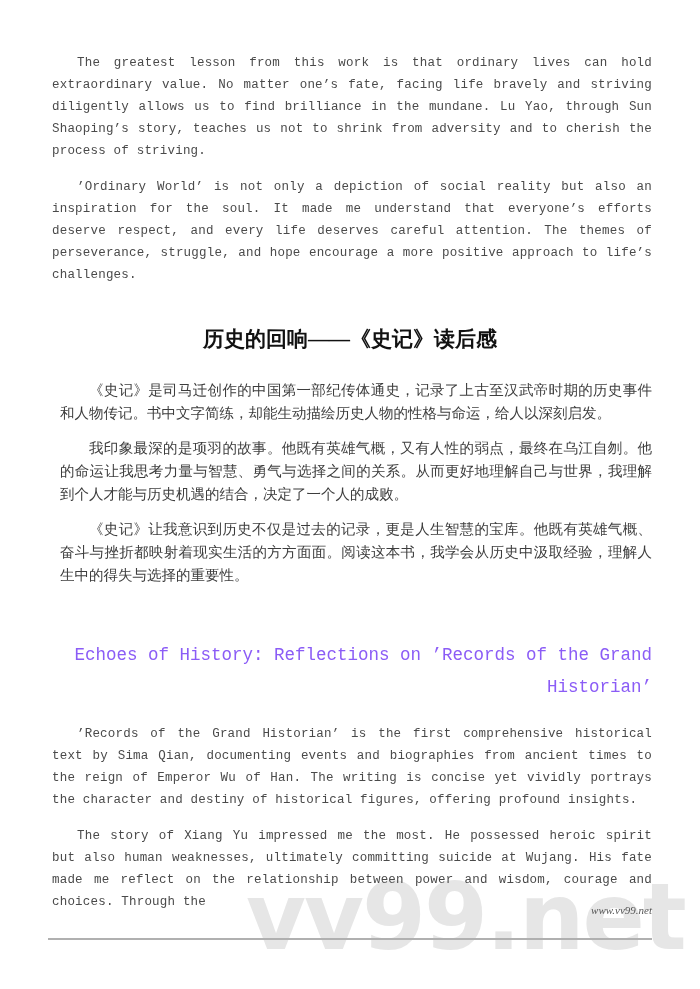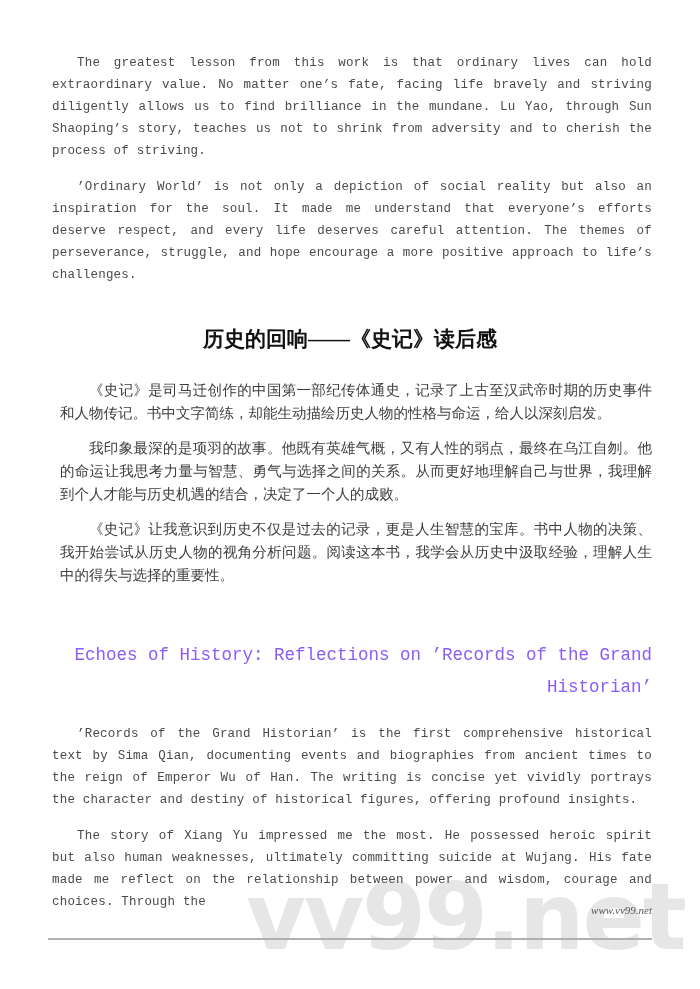--- a/index.html
+++ b/index.html
@@ -96,21 +96,21 @@
     <p class="para-en">The greatest lesson from this work is that ordinary lives can hold extraordinary value. No matter one’s fate, facing life bravely and striving diligently allows us to find brilliance in the mundane. Lu Yao, through Sun Shaoping’s story, teaches us not to shrink from adversity and to cherish the process of striving.</p>
 
     <p class="para-en">’Ordinary World’ is not only a depiction of social reality but also an inspiration for the soul. It made me understand that everyone’s efforts deserve respect, and every life deserves careful attention. The themes of perseverance, struggle, and hope encourage a more positive approach to life’s challenges.</p>
 
     <h1 class="title-zh">历史的回响——《史记》读后感</h1>
 
     <p class="para-zh">《史记》是司马迁创作的中国第一部纪传体通史，记录了上古至汉武帝时期的历史事件和人物传记。书中文字简练，却能生动描绘历史人物的性格与命运，给人以深刻启发。</p>
 
     <p class="para-zh">我印象最深的是项羽的故事。他既有英雄气概，又有人性的弱点，最终在乌江自刎。他的命运让我思考力量与智慧、勇气与选择之间的关系。从而更好地理解自己与世界，我理解到个人才能与历史机遇的结合，决定了一个人的成败。</p>
 
-    <p class="para-zh">《史记》让我意识到历史不仅是过去的记录，更是人生智慧的宝库。书中人物的决策、我开始尝试从历史人物的视角分析问题。阅读这本书，我学会从历史中汲取经验，理解人生中的得失与选择的重要性。</p>
+    <p class="para-zh">《史记》让我意识到历史不仅是过去的记录，更是人生智慧的宝库。他既有英雄气概、奋斗与挫折都映射着现实生活的方方面面。阅读这本书，我学会从历史中汲取经验，理解人生中的得失与选择的重要性。</p>
 
 
     <h2 class="title-en">Echoes of History: Reflections on ’Records of the Grand Historian’</h2>
 
     <p class="para-en">’Records of the Grand Historian’ is the first comprehensive historical text by Sima Qian, documenting events and biographies from ancient times to the reign of Emperor Wu of Han. The writing is concise yet vividly portrays the character and destiny of historical figures, offering profound insights.</p>
 
     <p class="para-en">The story of Xiang Yu impressed me the most. He possessed heroic spirit but also human weaknesses, ultimately committing suicide at Wujang. His fate made me reflect on the relationship between power and wisdom, courage and choices. Through the</p>
 
   </div>
 

